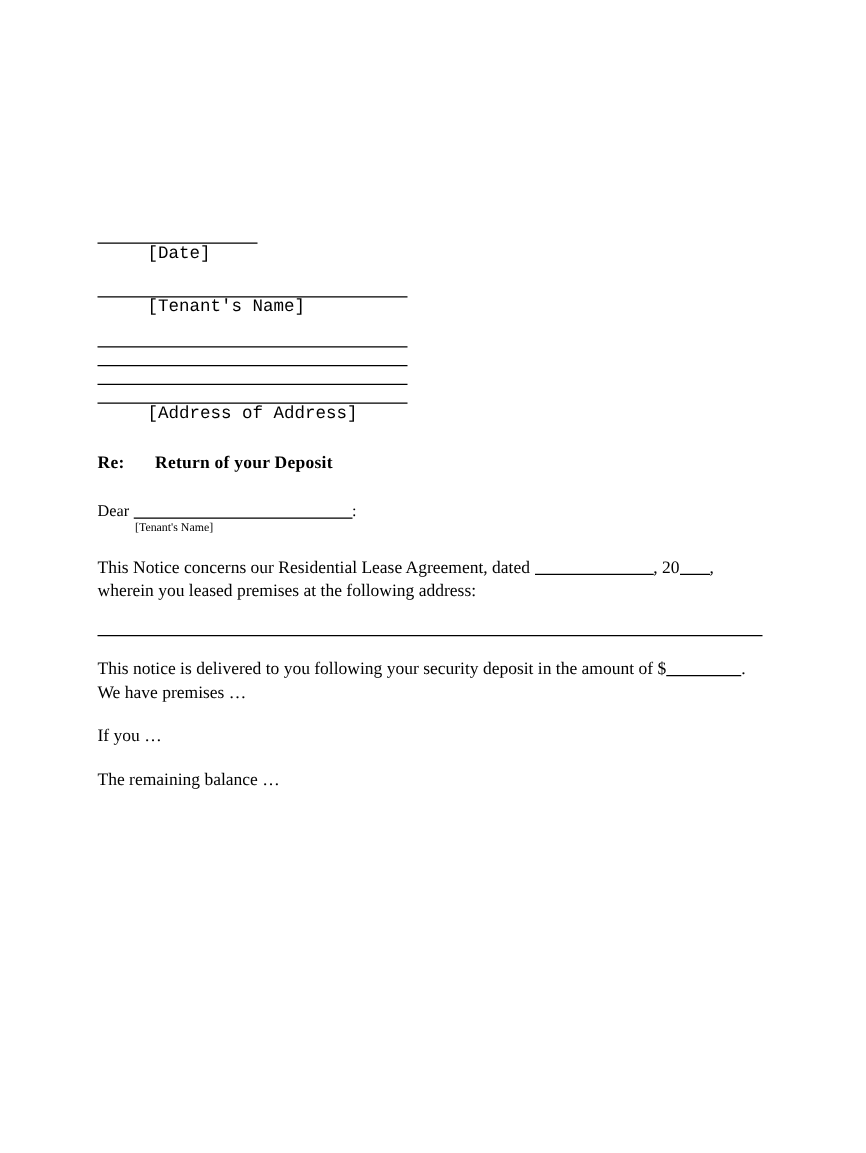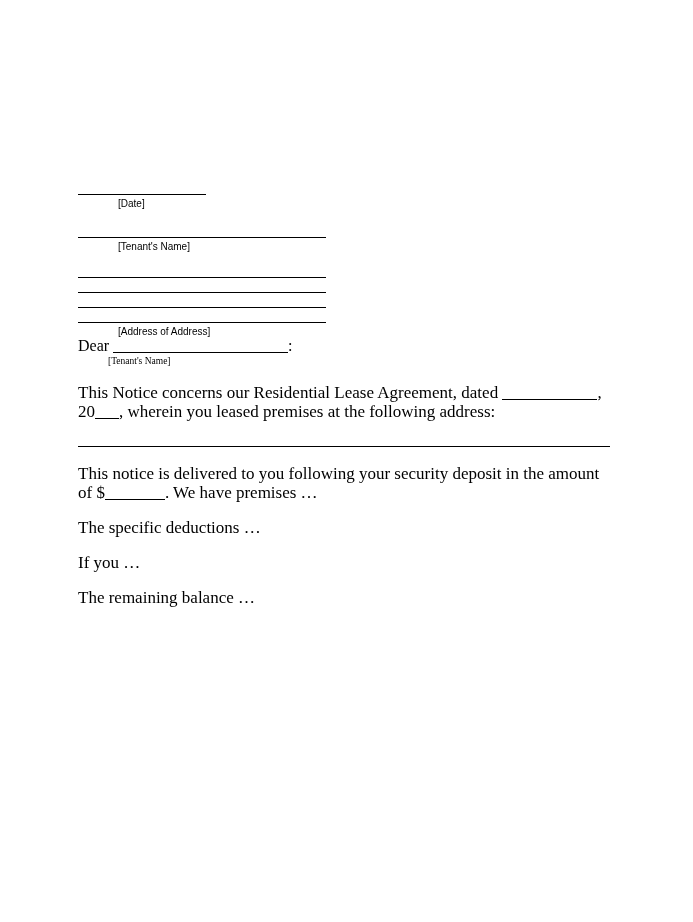--- a/index.html
+++ b/index.html
@@ -36,58 +36,59 @@
     height: 0;
   }
   .rule-date { width: 128px; margin-top: 4px; }
   .rule-name { width: 248px; margin-top: 28px; }
   .rule-addr { width: 248px; margin-top: 25px; }
   .rule-addr-2 { width: 248px; margin-top: 14px; }
   .rule-addr-3 { width: 248px; margin-top: 14px; }
   .rule-addr-4 { width: 248px; margin-top: 14px; }
 
   .caption {
-    font-size: 10px;
+    font-size: 14px;
     line-height: 11px;
     margin-top: 3px;
-    font-family: Liberation Sans, sans-serif;
+    font-family: Liberation Mono, monospace;
     padding-left: 40px;
   }
 
   .re-line {
     margin-top: 26px;
     font-weight: bold;
     font-size: 14px;
     letter-spacing: 0.2px;
   }
   .re-line .re-label { display: inline-block; width: 46px; }
 
   .salutation {
-    font-size: 16px;
+    margin-top: 22px;
+    font-size: 13px;
   }
   .inline-blank {
     display: inline-block;
     border-bottom: 1.1px solid #000;
     height: 13px;
     vertical-align: -2px;
   }
   .blank-name { width: 175px; }
   .blank-date-mid { width: 95px; }
   .blank-year { width: 24px; }
   .blank-amount { width: 60px; }
 
   .sal-caption {
     font-size: 9.5px;
     margin-left: 30px;
     margin-top: 1px;
   }
 
   .para {
     margin-top: 17px;
-    font-size: 17px;
+    font-size: 14px;
     line-height: 19px;
   }
   .para-tight { margin-top: 16px; }
 
   .full-rule {
     border-bottom: 1.2px solid #000;
     height: 0;
     width: 532px;
     margin-top: 25px;
   }
@@ -103,36 +104,38 @@
 
     <div class="rule rule-name"></div>
     <div class="caption">[Tenant's Name]</div>
 
     <div class="rule rule-addr"></div>
     <div class="rule rule-addr-2"></div>
     <div class="rule rule-addr-3"></div>
     <div class="rule rule-addr-4"></div>
     <div class="caption">[Address of Address]</div>
 
+    <div class="re-line">
+      <span class="re-label">Re:</span><span>Return of your Deposit</span>
+    </div>
 
     <div class="salutation">
       <span>Dear </span><span class="inline-blank blank-name"></span><span>:</span>
     </div>
     <div class="sal-caption">[Tenant's Name]</div>
 
     <div class="para">
       <span>This Notice concerns our Residential Lease Agreement, dated </span><span class="inline-blank blank-date-mid"></span><span>, 20</span><span class="inline-blank blank-year"></span><span>, wherein you leased premises at the following address:</span>
     </div>
 
     <div class="full-rule"></div>
 
     <div class="para">
       <span>This notice is delivered to you following your security deposit in the amount of $</span><span class="inline-blank blank-amount"></span><span>.  We have premises …</span>
     </div>
 
-    <div class="para para-tight">The specific deductions …</div>
 
     <div class="para para-tight">If you …</div>
 
     <div class="para para-tight">The remaining balance …</div>
 
   </div>
 </div>
 
 </body></html>

